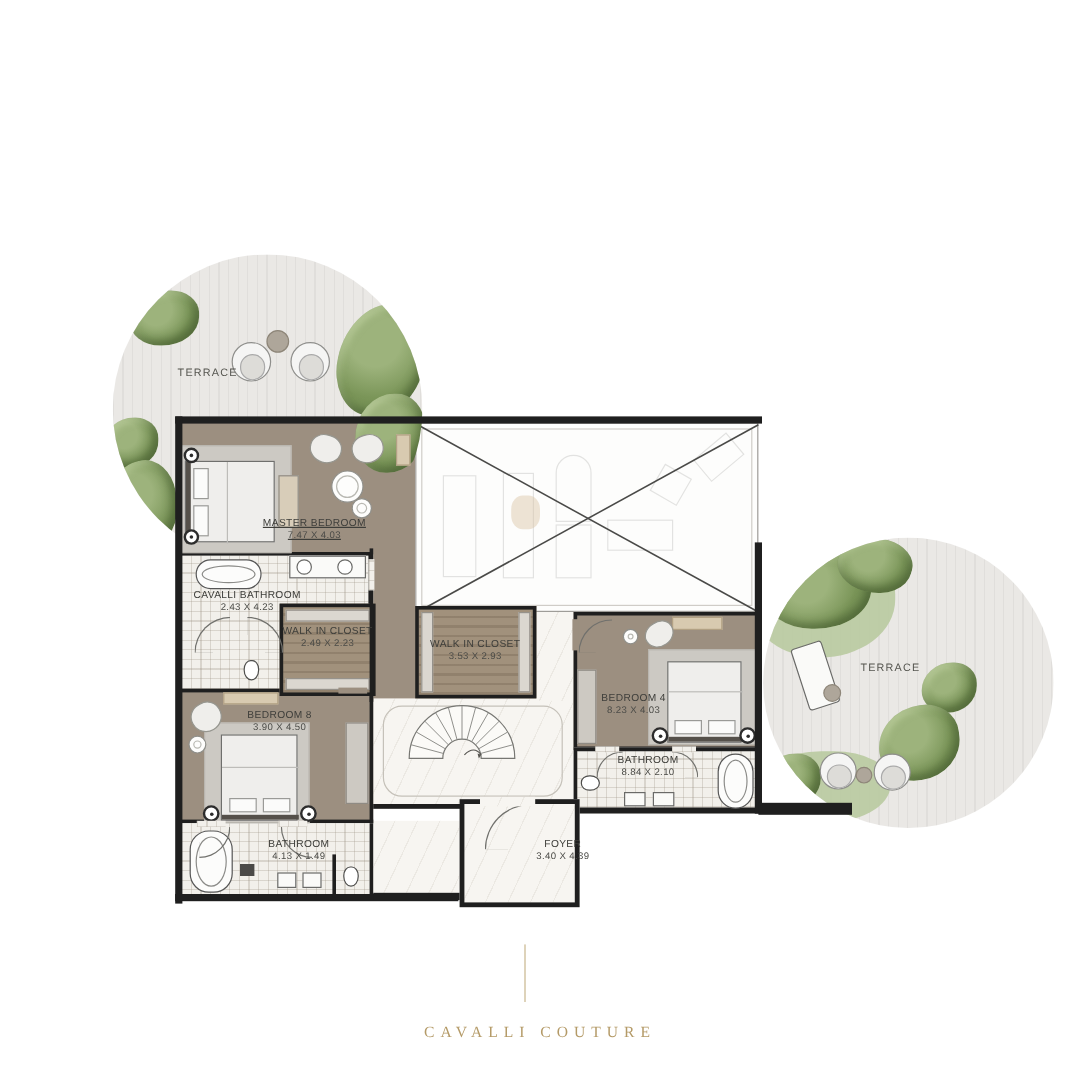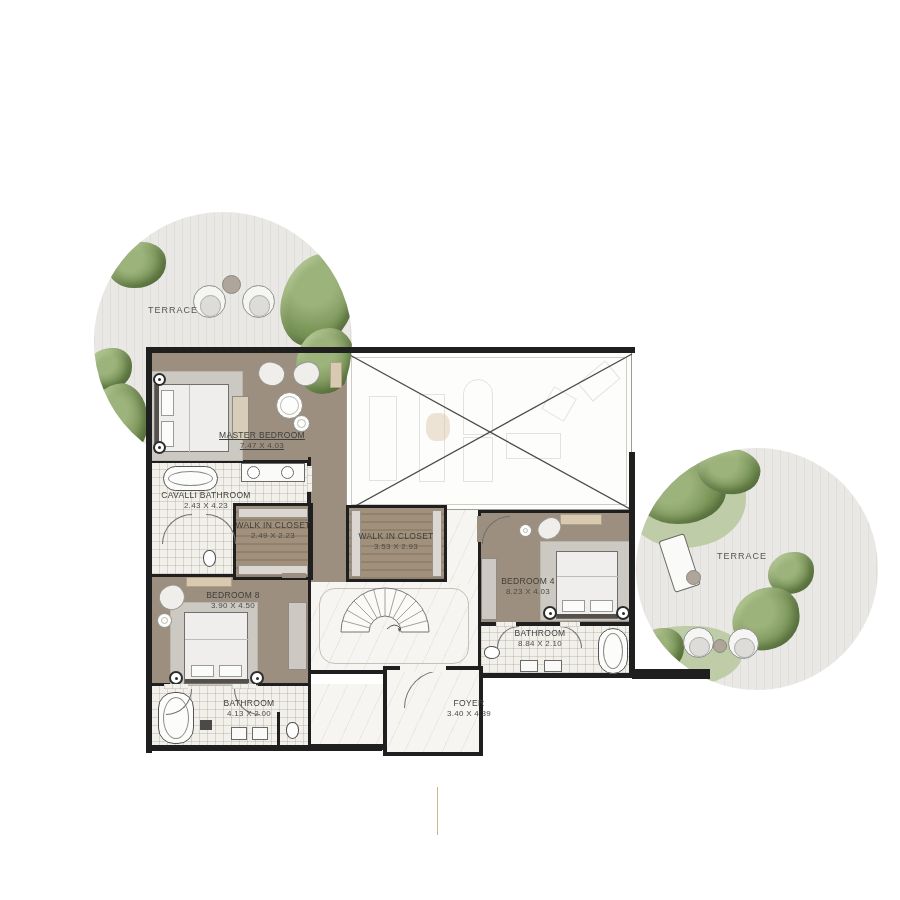--- a/index.html
+++ b/index.html
@@ -278,26 +278,27 @@
   <div class="room-label" style="left:233px;top:590px;">
     <span class="nm">BEDROOM 8</span>
     <span class="dm">3.90 X 4.50</span>
   </div>
   <div class="room-label" style="left:528px;top:576px;">
     <span class="nm">BEDROOM 4</span>
     <span class="dm">8.23 X 4.03</span>
   </div>
   <div class="room-label" style="left:249px;top:698px;">
     <span class="nm">BATHROOM</span>
-    <span class="dm">4.13 X 2.00</span>
+    <span class="dm">4.13 X 1.49</span>
   </div>
   <div class="room-label" style="left:540px;top:628px;">
     <span class="nm">BATHROOM</span>
     <span class="dm">8.84 X 2.10</span>
   </div>
   <div class="room-label" style="left:432px;top:698px;margin-left:37px;">
     <span class="nm">FOYER</span>
     <span class="dm">3.40 X 4.39</span>
   </div>
 
   <div class="abs brand-line"></div>
+  <div class="abs brand">CAVALLI COUTURE</div>
 
 </div>
 
 </body></html>

